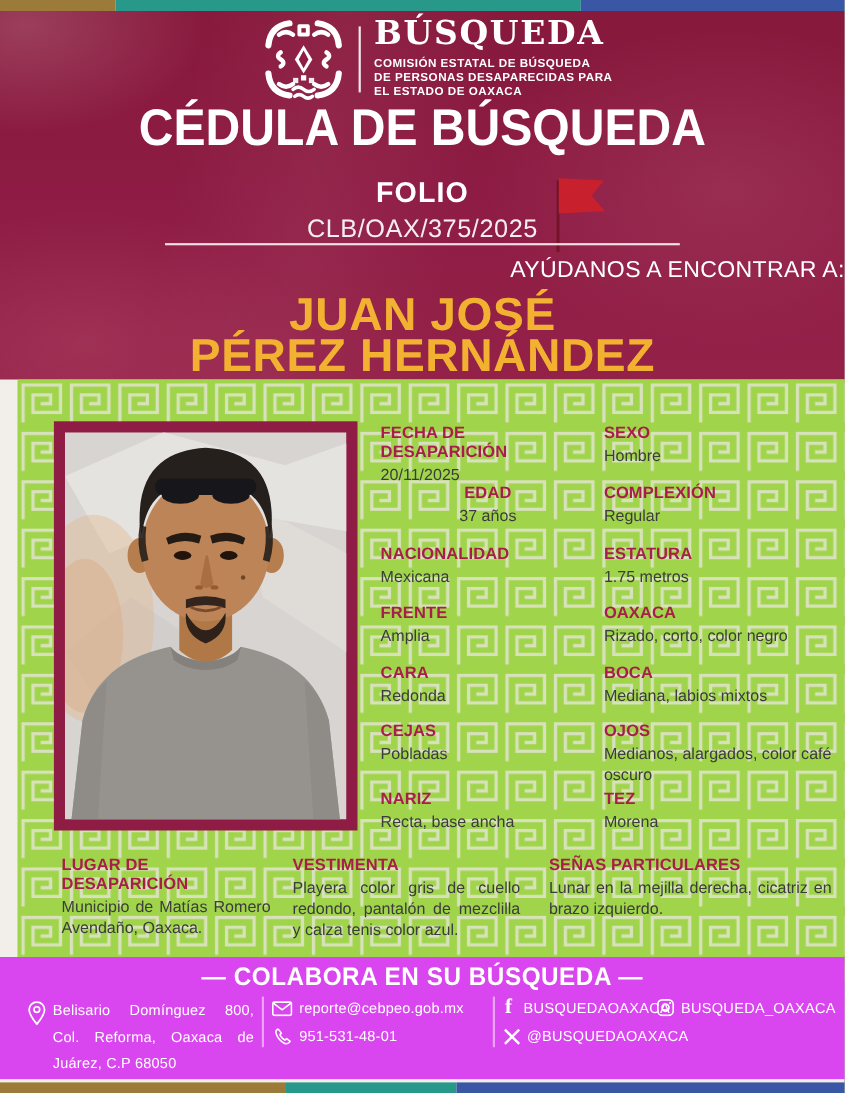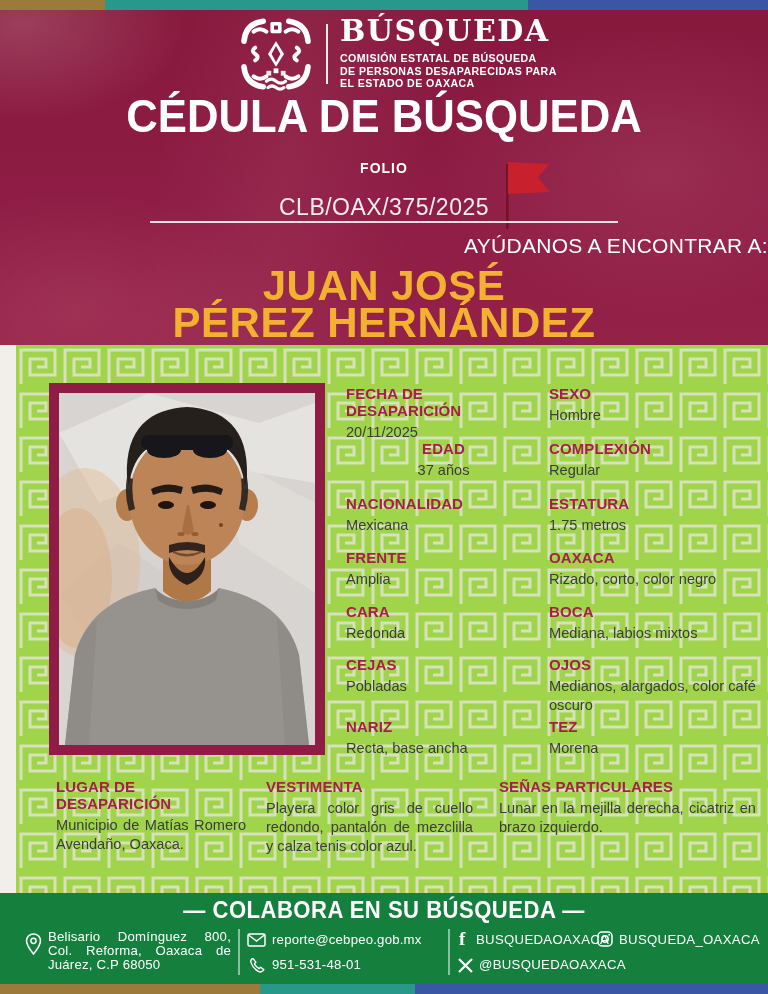--- a/index.html
+++ b/index.html
@@ -20,41 +20,41 @@
       linear-gradient(100deg, transparent 22%, rgba(255,205,215,0.06) 38%, transparent 55%),
       linear-gradient(180deg,#87193d,#8e1c44 55%,#942148);}
   .brand{position:absolute;left:236px;top:4px;display:flex;align-items:flex-start;}
   .brand-sep{width:2px;height:60px;background:rgba(255,255,255,.9);margin:10px 12px 0 10px;}
   .org-name{font-family:"DejaVu Serif","Liberation Serif",serif;font-weight:700;
             font-size:30px;letter-spacing:1.5px;line-height:34px;}
   .org-sub{font-size:10.6px;font-weight:700;letter-spacing:.45px;line-height:12.6px;margin-top:4px;}
   .poster-title{position:absolute;left:0;top:82px;width:768px;text-align:center;
       font-size:47px;font-weight:800;letter-spacing:0;transform:scaleX(.93);line-height:1;}
   .folio-label{position:absolute;left:0;top:150px;width:768px;text-align:center;
-      font-size:14px;font-weight:800;letter-spacing:1px;}
+      font-size:26px;font-weight:800;letter-spacing:1px;}
   .folio-value{position:absolute;left:0;top:184px;width:768px;text-align:center;
       font-size:23px;font-weight:400;color:rgba(255,255,255,.92);letter-spacing:.5px;}
   .folio-hr{position:absolute;left:150px;top:211px;width:468px;height:2px;background:rgba(255,255,255,.85);}
   .help-text{position:absolute;left:0;top:224px;width:768px;text-align:right;
       font-size:21px;font-weight:500;letter-spacing:.3px;}
   .name-line{position:absolute;left:0;width:768px;text-align:center;font-size:42px;
       font-weight:800;color:#f2b131;letter-spacing:.5px;}
 
   
   .content{position:absolute;left:16px;top:345px;width:768px;height:548px;background:#84cc16;}
   .pattern-bg{position:absolute;inset:0;z-index:0;}
   .photo-frame{position:absolute;left:33px;top:38px;width:276px;height:372px;
       background:#8e1c44;padding:10px;box-sizing:border-box;z-index:1;}
   .field{position:absolute;z-index:1;}
   .field .lbl{color:#a81e4b;font-size:15px;font-weight:800;letter-spacing:.1px;line-height:17px;}
   .field .val{color:#3c3c3c;font-size:14.6px;line-height:19px;margin-top:4px;}
   .just .val{text-align:justify;}
 
   
-  .ftr{position:absolute;left:0;top:893px;width:768px;height:93px;background:#15803d;color:#fff;}
+  .ftr{position:absolute;left:0;top:870px;width:768px;height:111px;background:#d946ef;color:#fff;}
   .ftr-title{position:absolute;left:0;top:4px;width:768px;text-align:center;
       font-size:23px;font-weight:800;letter-spacing:.5px;transform:scaleX(.96);}
   .ftr-divider{position:absolute;top:36px;width:2px;height:46px;background:rgba(255,255,255,.5);}
   .ftr-text{font-size:13.2px;font-weight:500;letter-spacing:.2px;color:#fff;}
   .icon{display:inline-block;}
 </style>
 </head>
 <body>
 
 <div class="page">
@@ -252,21 +252,21 @@
     </div>
   </section>
 
   <footer class="ftr">
     <div class="ftr-title">— COLABORA EN SU BÚSQUEDA —</div>
 
     <svg class="abs" style="left:25px;top:40px;" width="17" height="22" viewBox="0 0 17 22" aria-hidden="true">
       <path d="M8.5 1 C4.4 1 1.5 4 1.5 7.8 C1.5 12.5 8.5 21 8.5 21 S15.5 12.5 15.5 7.8 C15.5 4 12.6 1 8.5 1 Z" fill="none" stroke="#fff" stroke-width="1.6"></path>
       <circle cx="8.5" cy="7.8" r="2.6" fill="none" stroke="#fff" stroke-width="1.5"></circle>
     </svg>
-    <div class="abs ftr-text" style="left:48px;top:37px;width:183px;line-height:14px;text-align:justify;">Belisario Domínguez 800, Col. Reforma, Oaxaca de Juárez, C.P 68050</div>
+    <div class="abs ftr-text" style="left:48px;top:37px;width:183px;line-height:24px;text-align:justify;">Belisario Domínguez 800, Col. Reforma, Oaxaca de Juárez, C.P 68050</div>
 
     <div class="ftr-divider" style="left:238px;"></div>
 
     <svg class="abs" style="left:247px;top:40px;" width="19" height="14" viewBox="0 0 19 14" aria-hidden="true">
       <rect x="1" y="1" width="17" height="12" rx="1.5" fill="none" stroke="#fff" stroke-width="1.5"></rect>
       <path d="M1.5 2 L9.5 8 L17.5 2" fill="none" stroke="#fff" stroke-width="1.5"></path>
     </svg>
     <div class="abs ftr-text" style="left:272px;top:39px;">reporte@cebpeo.gob.mx</div>
 
     <svg class="abs" style="left:249px;top:64px;" width="17" height="17" viewBox="0 0 17 17" aria-hidden="true">

